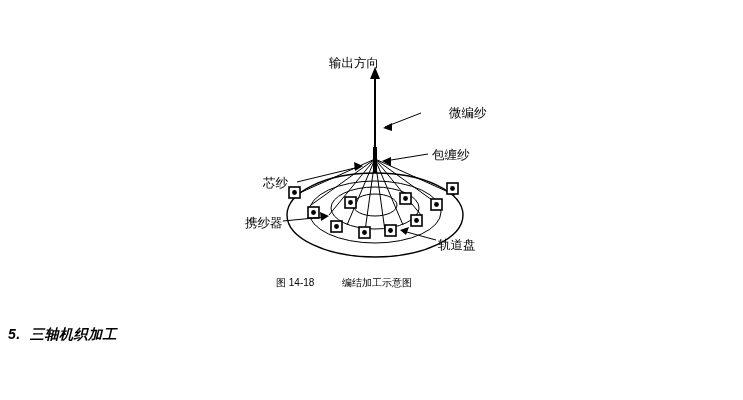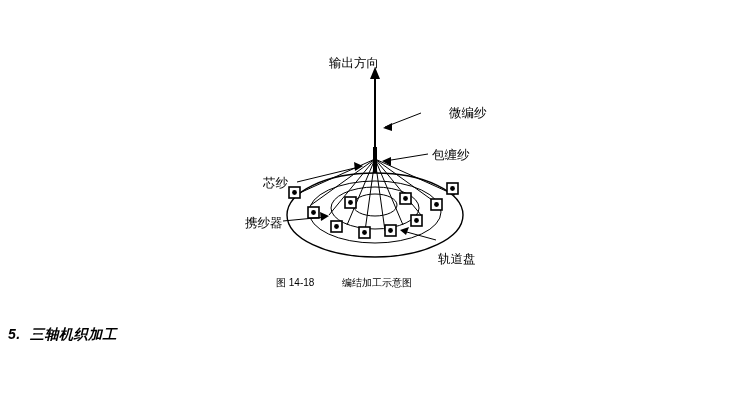--- a/index.html
+++ b/index.html
@@ -55,21 +55,21 @@
     position: absolute;
     font-family: "Liberation Sans", "DejaVu Sans", sans-serif;
     font-size: 12.5px;
     white-space: nowrap;
   }
   .lbl-output { left: 104px; top: 0px; }
   .lbl-micro  { left: 192px; top: 50px; margin-left: 32px; }
   .lbl-wrap   { left: 207px; top: 92px; }
   .lbl-core   { left: 38px;  top: 120px; }
   .lbl-carrier{ left: 20px;  top: 160px; }
-  .lbl-track  { left: 213px; top: 196px; }
+  .lbl-track  { left: 213px; top: 182px; }
   svg { display: block; }
 </style>
 </head>
 <body>
 
 <div class="page">
 
 
 
   <div class="figure-wrap">

